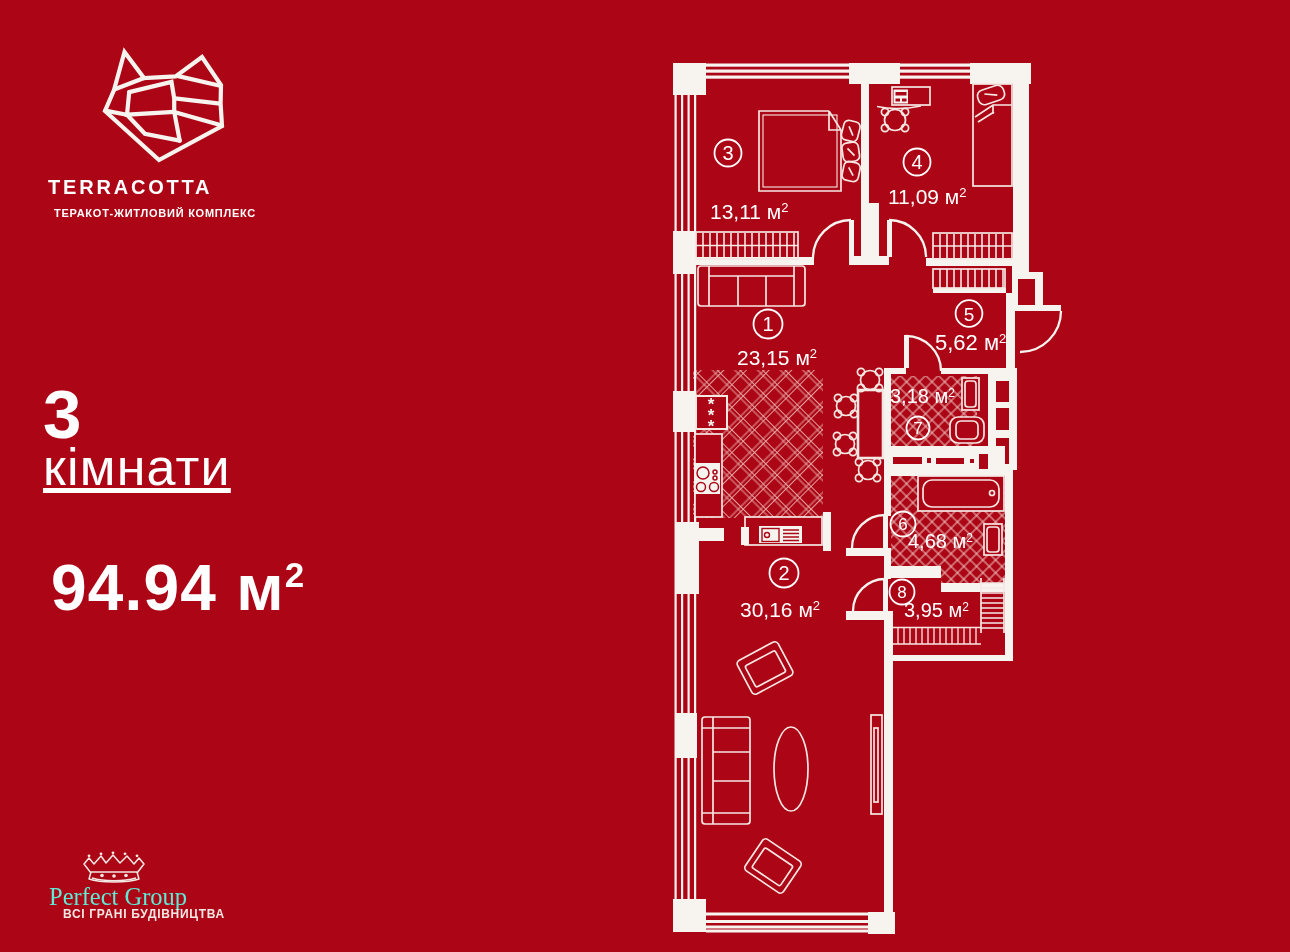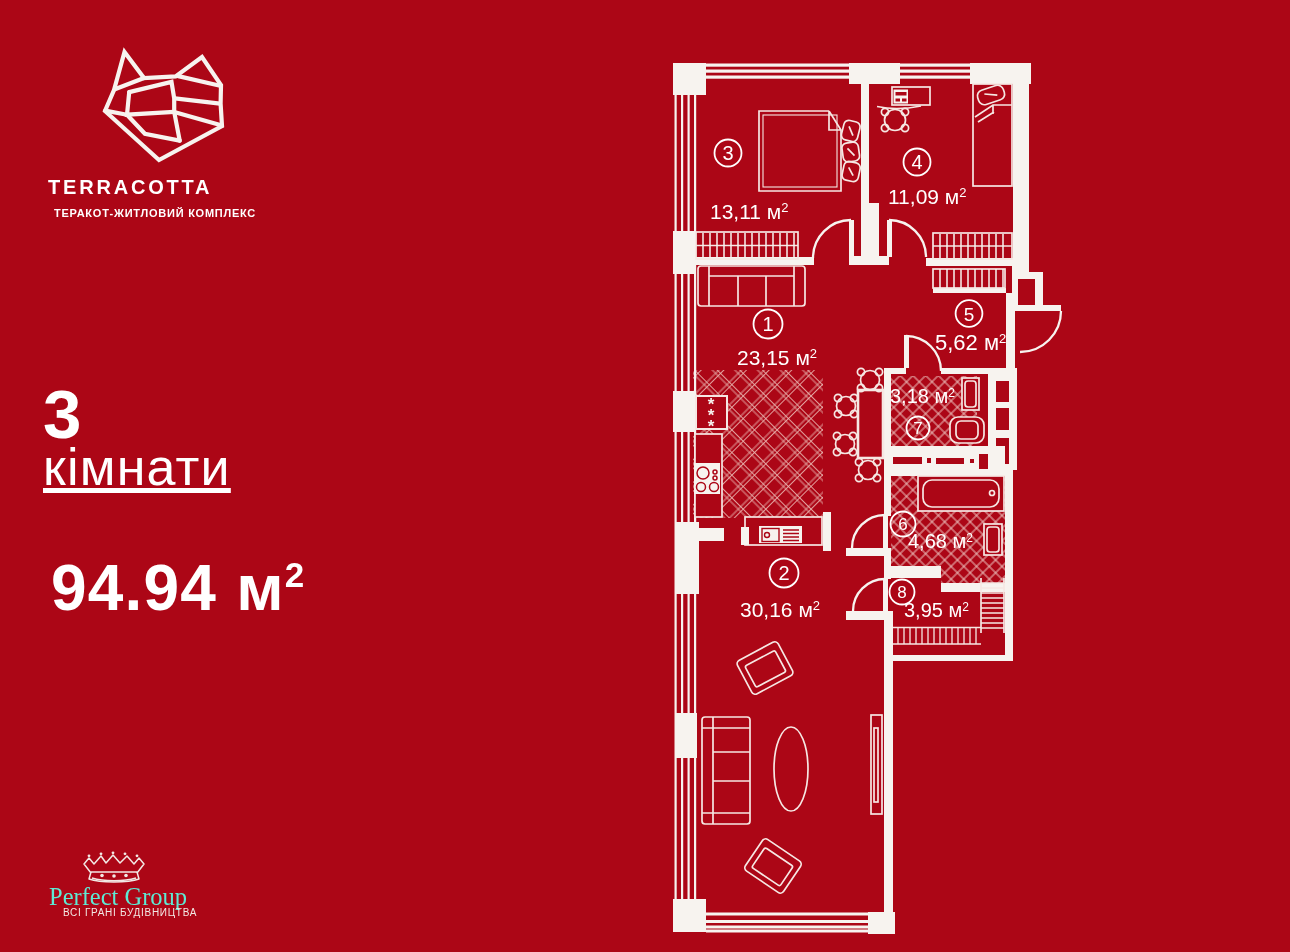--- a/index.html
+++ b/index.html
@@ -55,21 +55,21 @@
           <circle cx="21" cy="2.8" r="1.4"></circle>
           <circle cx="33" cy="1.8" r="1.4"></circle>
           <circle cx="45" cy="2.8" r="1.4"></circle>
           <circle cx="57" cy="4.8" r="1.4"></circle>
   </g>
 </svg>
 </div>
 
 <div class="abs" style="left:49px;top:885px;font-family:'Liberation Serif',serif;font-size:24.5px;line-height:1;white-space:nowrap;color:#5eead4;">Perfect Group</div>
 
-<div class="abs" style="left:63px;top:908px;font-weight:normal;font-size:10px;letter-spacing:0.7px;line-height:1;white-space:nowrap;color:#F2E8E4;">ВСІ ГРАНІ БУДІВНИЦТВА</div>
+<div class="abs" style="left:63px;top:908px;font-weight:bold;font-size:12px;letter-spacing:0.7px;line-height:1;white-space:nowrap;color:#F2E8E4;">ВСІ ГРАНІ БУДІВНИЦТВА</div>
 
 <svg class="abs" style="left:0;top:0;" width="1290" height="952" viewBox="0 0 1290 952">
 <defs>
   <pattern id="hk1" width="16" height="16" patternUnits="userSpaceOnUse" patternTransform="rotate(45)">
     <line x1="2" y1="0" x2="2" y2="16" stroke="#E9B2AD" stroke-width="0.9"></line>
     <line x1="5.5" y1="0" x2="5.5" y2="16" stroke="#E9B2AD" stroke-width="0.9"></line>
   </pattern>
   <pattern id="hk2" width="16" height="16" patternUnits="userSpaceOnUse" patternTransform="rotate(-45)">
     <line x1="2" y1="0" x2="2" y2="16" stroke="#E9B2AD" stroke-width="0.9"></line>
     <line x1="5.5" y1="0" x2="5.5" y2="16" stroke="#E9B2AD" stroke-width="0.9"></line>

